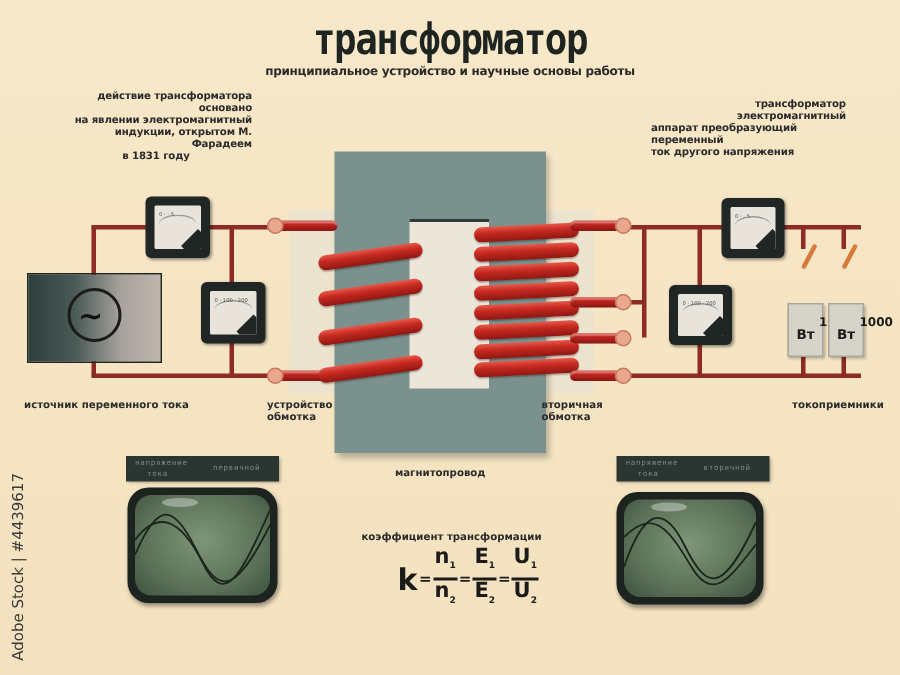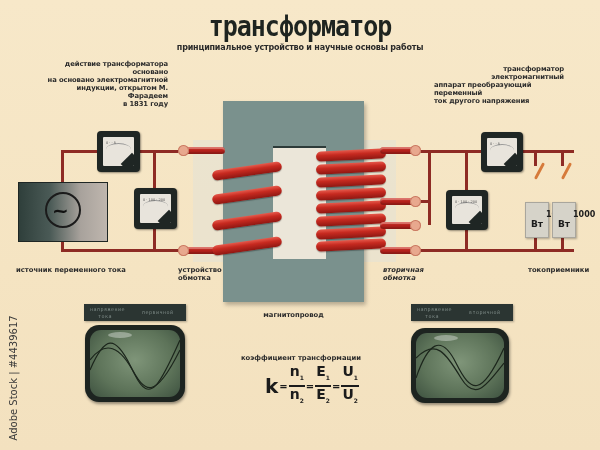--- a/index.html
+++ b/index.html
@@ -46,23 +46,23 @@
 </head>
 <body>
 
 <div class="board">
 
   <div class="abs title">трансформатор</div>
   <div class="abs subtitle">принципиальное устройство и научные основы работы</div>
 
   <div class="abs note" style="left:40px;top:60px;text-align:right;width:128px;">
     <div>действие трансформатора основано</div>
-    <div>на основано электромагнитной</div>
+    <div>на явлении электромагнитный</div>
     <div>индукции, открытом М. Фарадеем</div>
-    <div style="text-align:right;">в 1831 году</div>
+    <div style="text-align:center;">в 1831 году</div>
   </div>
   <div class="abs note" style="left:434px;top:65px;width:130px;">
     <div style="text-align:right;">трансформатор электромагнитный</div>
     <div>аппарат преобразующий переменный</div>
     <div>ток другого напряжения</div>
   </div>
 
   <div class="wire" style="left:61px;top:150px;width:3px;height:100px;"></div>
   <div class="wire" style="left:61px;top:150px;width:125px;height:3px;"></div>
   <div class="wire" style="left:61px;top:249px;width:125px;height:3px;"></div>
@@ -128,21 +128,21 @@
   <div class="rod" style="left:380px;top:247px;width:36px;"></div>
   <div class="node" style="left:410px;top:145px;"></div>
   <div class="node" style="left:410px;top:196px;"></div>
   <div class="node" style="left:410px;top:220px;"></div>
   <div class="node" style="left:410px;top:245px;"></div>
 
   <div class="abs label" style="left:178px;top:266px;">
     <div>устройство</div>
     <div>обмотка</div>
   </div>
-  <div class="abs label" style="left:383px;top:266px;font-style:italic;">
+  <div class="abs label" style="left:361px;top:266px;">
     <div>вторичная</div>
     <div>обмотка</div>
   </div>
   <div class="abs label" style="left:223px;width:141px;top:311px;text-align:center;">магнитопровод</div>
 
   <div class="meter" style="left:481px;top:132px;width:42px;height:40px;">
     <div class="face">
         <div class="arc"></div>
         <div class="scale">0 · · 5</div>
       </div>

